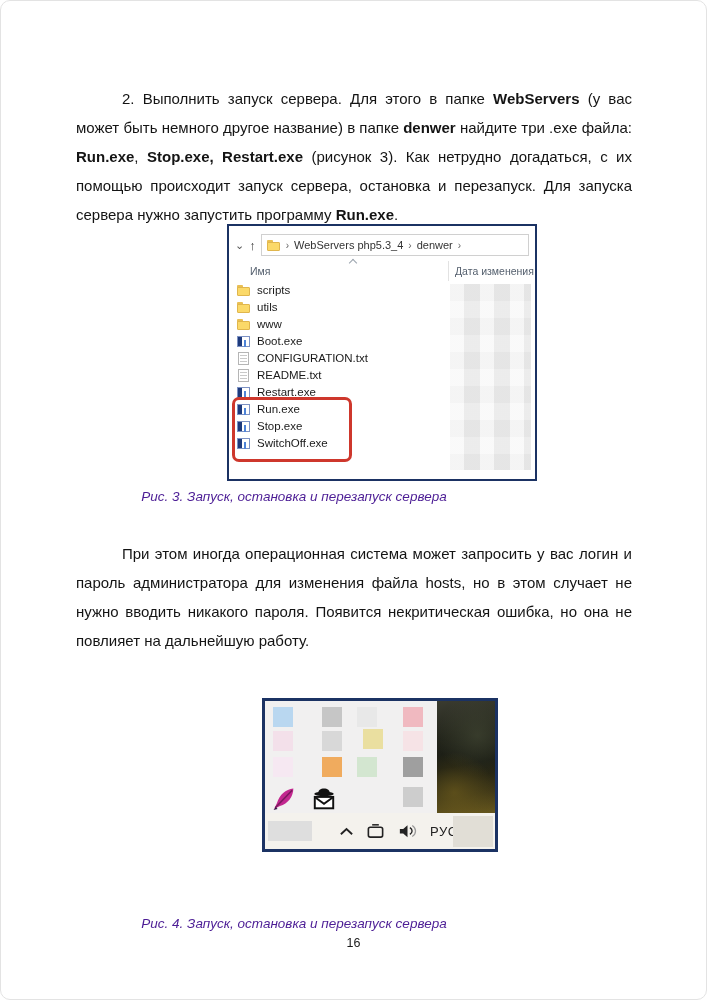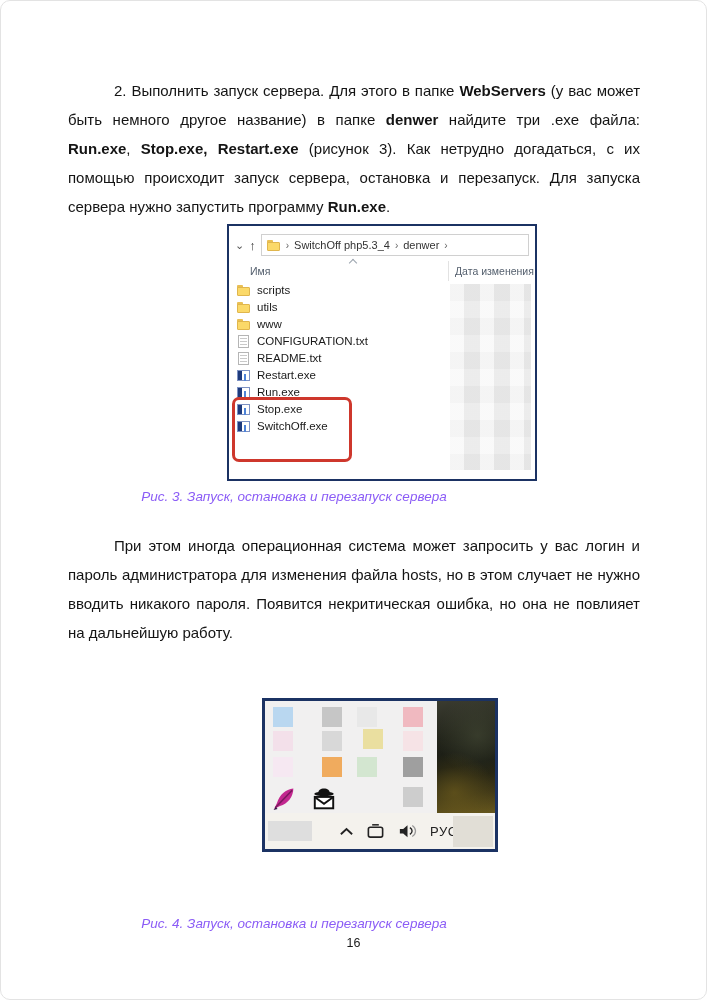--- a/index.html
+++ b/index.html
@@ -3,26 +3,26 @@
 <meta charset="utf-8">
 <style>
   html,body{margin:0;padding:0;background:#fff;}
   body{width:707px;height:1000px;position:relative;overflow:hidden;
        font-family:"Liberation Sans",sans-serif;color:#141414;}
   .sheet{position:absolute;inset:0;border:1px solid #e3e3e3;border-radius:10px;pointer-events:none;}
 
   
   .para{position:absolute;left:68px;width:572px;text-align:justify;
         font-size:15px;line-height:29px;color:#141414;}
-  .para p{margin:0;text-indent:46px;}
+  .para p{margin:8px;text-indent:46px;}
   .b{font-weight:bold;}
 
   
   .fig-caption{position:absolute;left:0;width:588px;text-align:center;
-               font-style:italic;font-size:13.5px;color:#8b5cf6;}
+               font-style:italic;font-size:13.5px;color:#4c1d95;}
   .page-num{position:absolute;left:0;top:936px;width:707px;text-align:center;
             font-size:12.5px;color:#1a1a1a;}
 
   
   .explorer{position:absolute;left:227px;top:224px;width:310px;height:257px;
             box-sizing:border-box;border:2px solid #1b3263;background:#fff;font-size:11px;}
   .ex-toolbar{display:flex;align-items:center;height:24px;margin:7px 6px 0 6px;gap:5px;}
   .tb-glyph{color:#555;font-size:11px;line-height:1;}
   .up-arrow{font-size:13px;color:#333;}
   .addr{flex:1;display:flex;align-items:center;gap:5px;height:22px;
@@ -98,21 +98,21 @@
     <span class="tb-glyph">⌄</span>
     <span class="up-arrow">↑</span>
     <span class="addr">
       <span class="file-icon type-folder" style="display:inline-block;position:relative;">
           <span class="file-icon" style="position:absolute;left:0;top:0;"></span>
         </span>
 
       <span class="csep">›</span>
       <span class="crumbs" style="display:inline-flex;gap:5px;">
           <span class="crumb">
-            <span>SwitchOff php5.3_4</span>
+            <span>WebServers php5.3_4</span>
             <span class="csep">›</span>
           </span>
           <span class="crumb">
             <span>denwer</span>
             <span class="csep">›</span>
           </span>
         </span>
     </span>
   </div>
   <div class="ex-header">
@@ -125,20 +125,24 @@
         <span class="file-icon"></span>
         <span class="file-name">scripts</span>
       </div>
       <div class="ex-row type-folder">
         <span class="file-icon"></span>
         <span class="file-name">utils</span>
       </div>
       <div class="ex-row type-folder">
         <span class="file-icon"></span>
         <span class="file-name">www</span>
+      </div>
+      <div class="ex-row type-exe">
+        <span class="file-icon"></span>
+        <span class="file-name">Boot.exe</span>
       </div>
       <div class="ex-row type-txt">
         <span class="file-icon"></span>
         <span class="file-name">CONFIGURATION.txt</span>
       </div>
       <div class="ex-row type-txt">
         <span class="file-icon"></span>
         <span class="file-name">README.txt</span>
       </div>
       <div class="ex-row type-exe">

